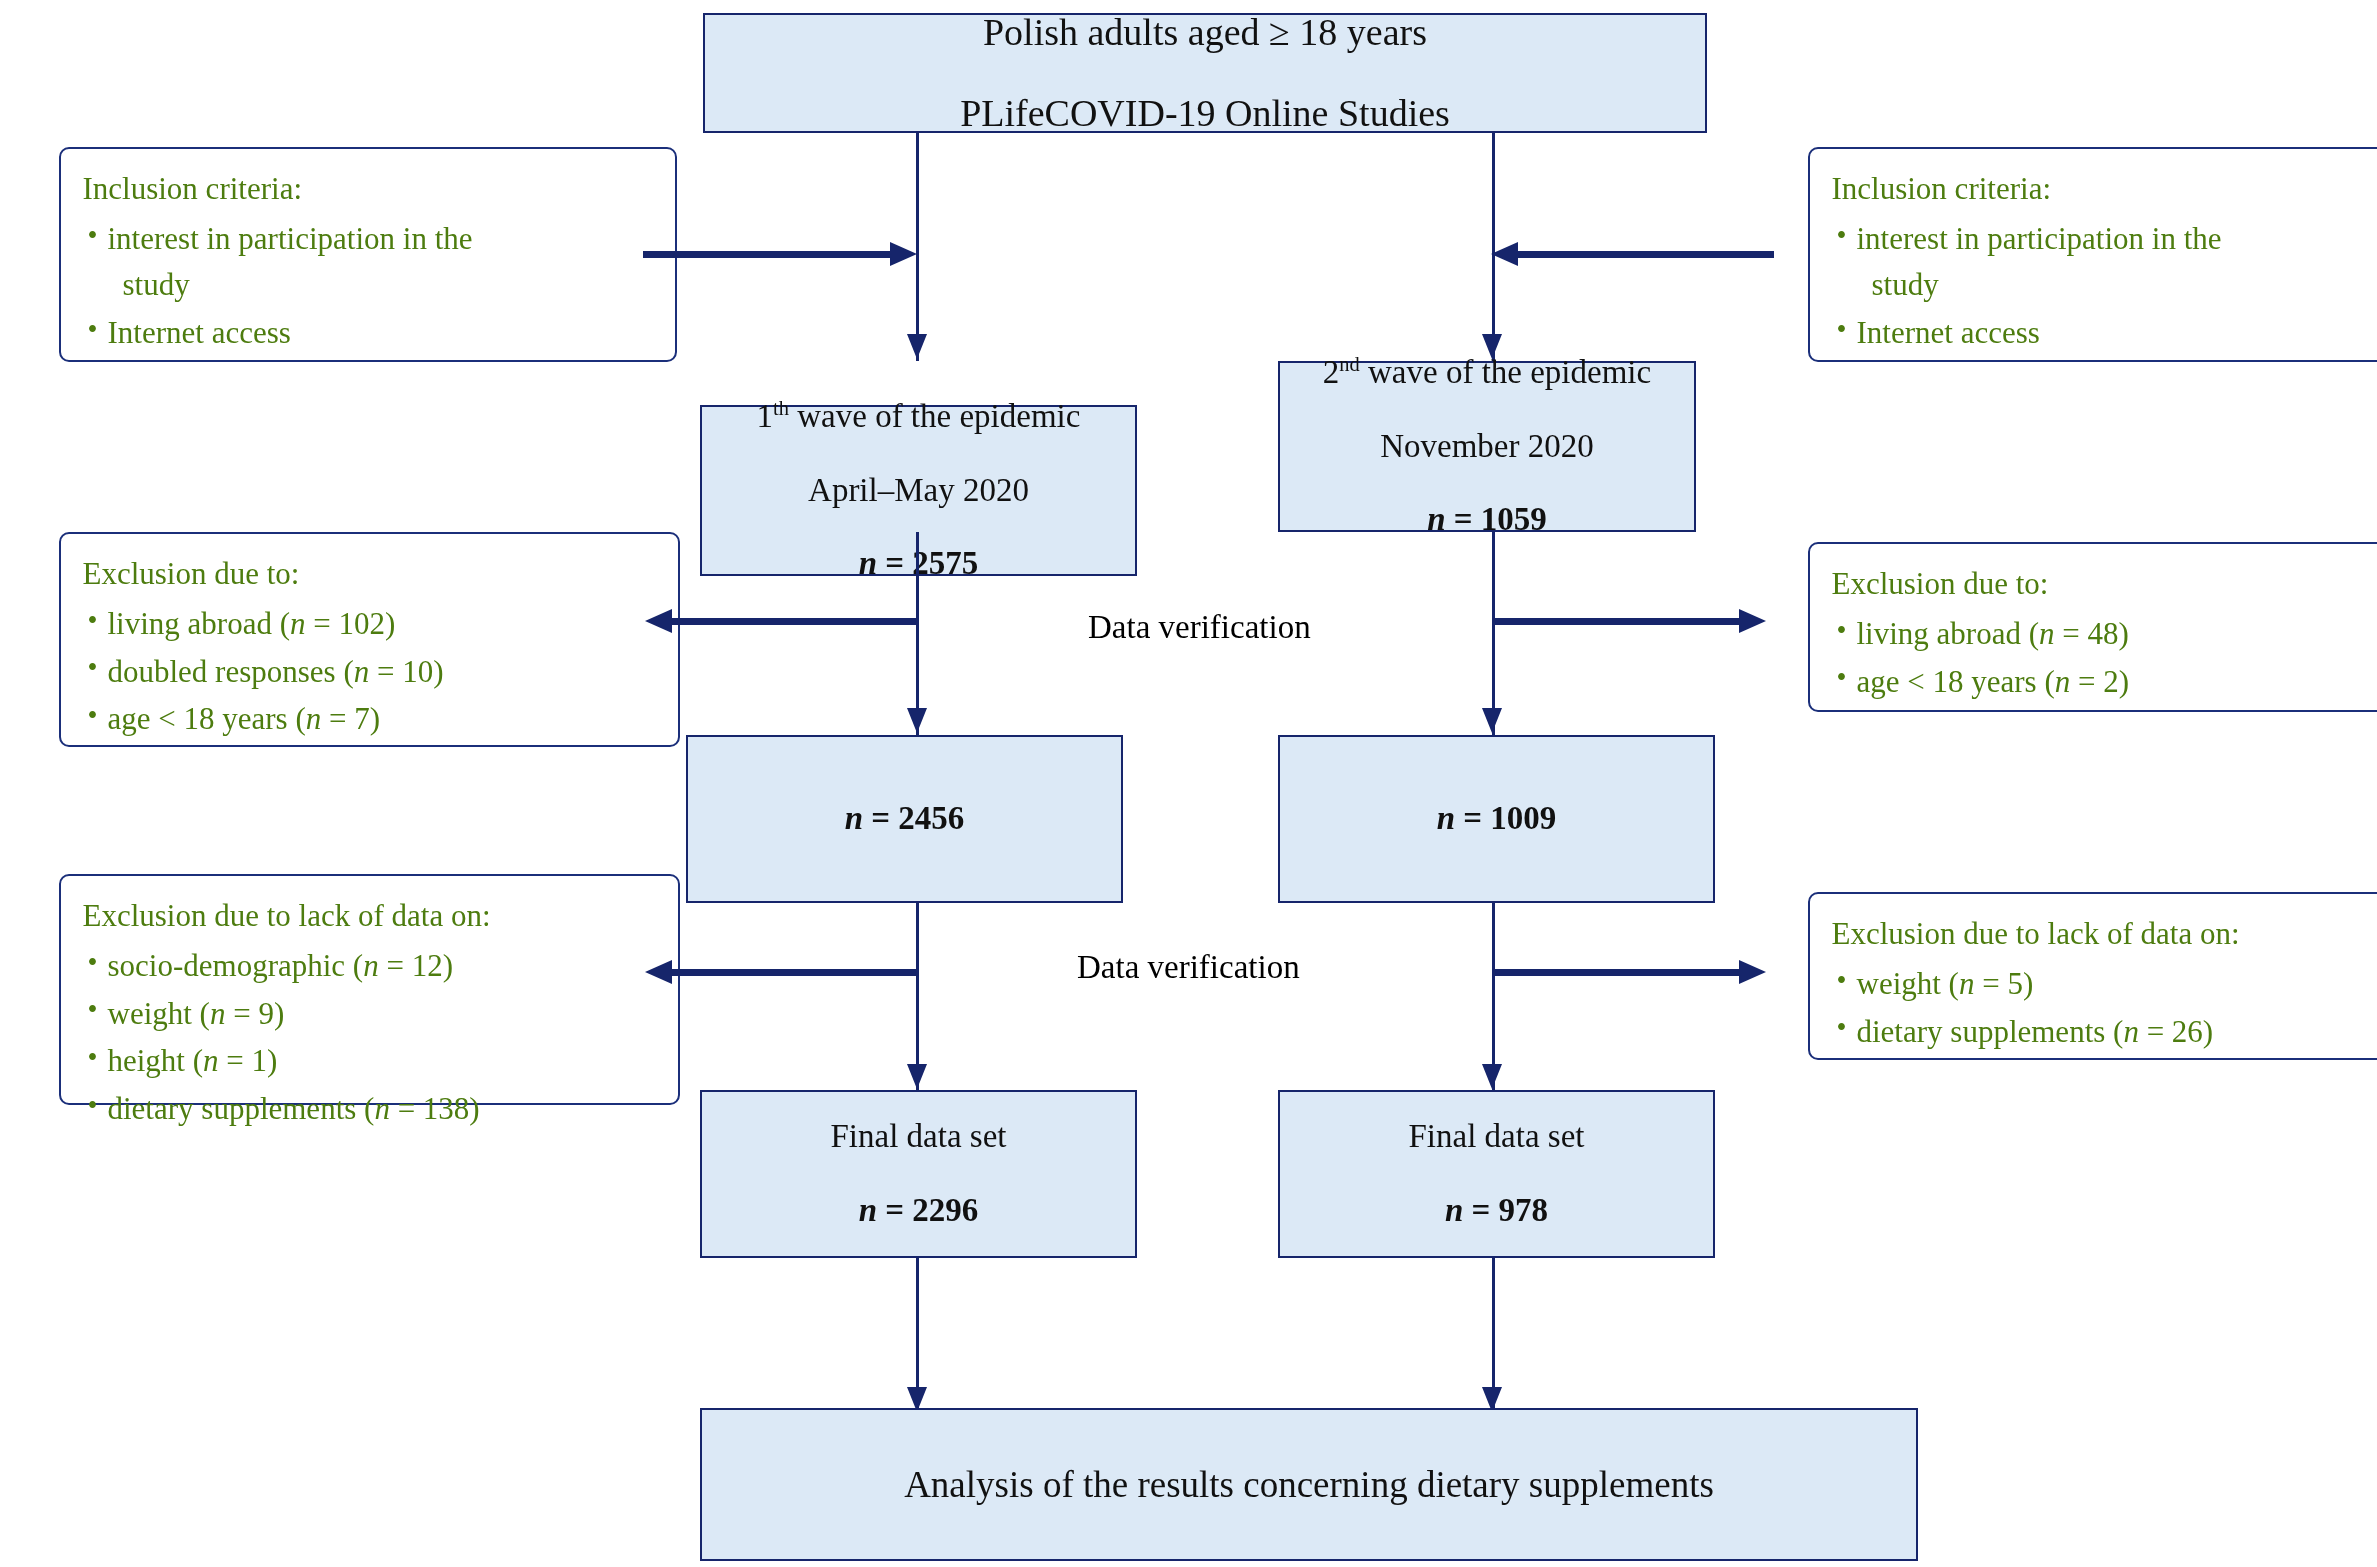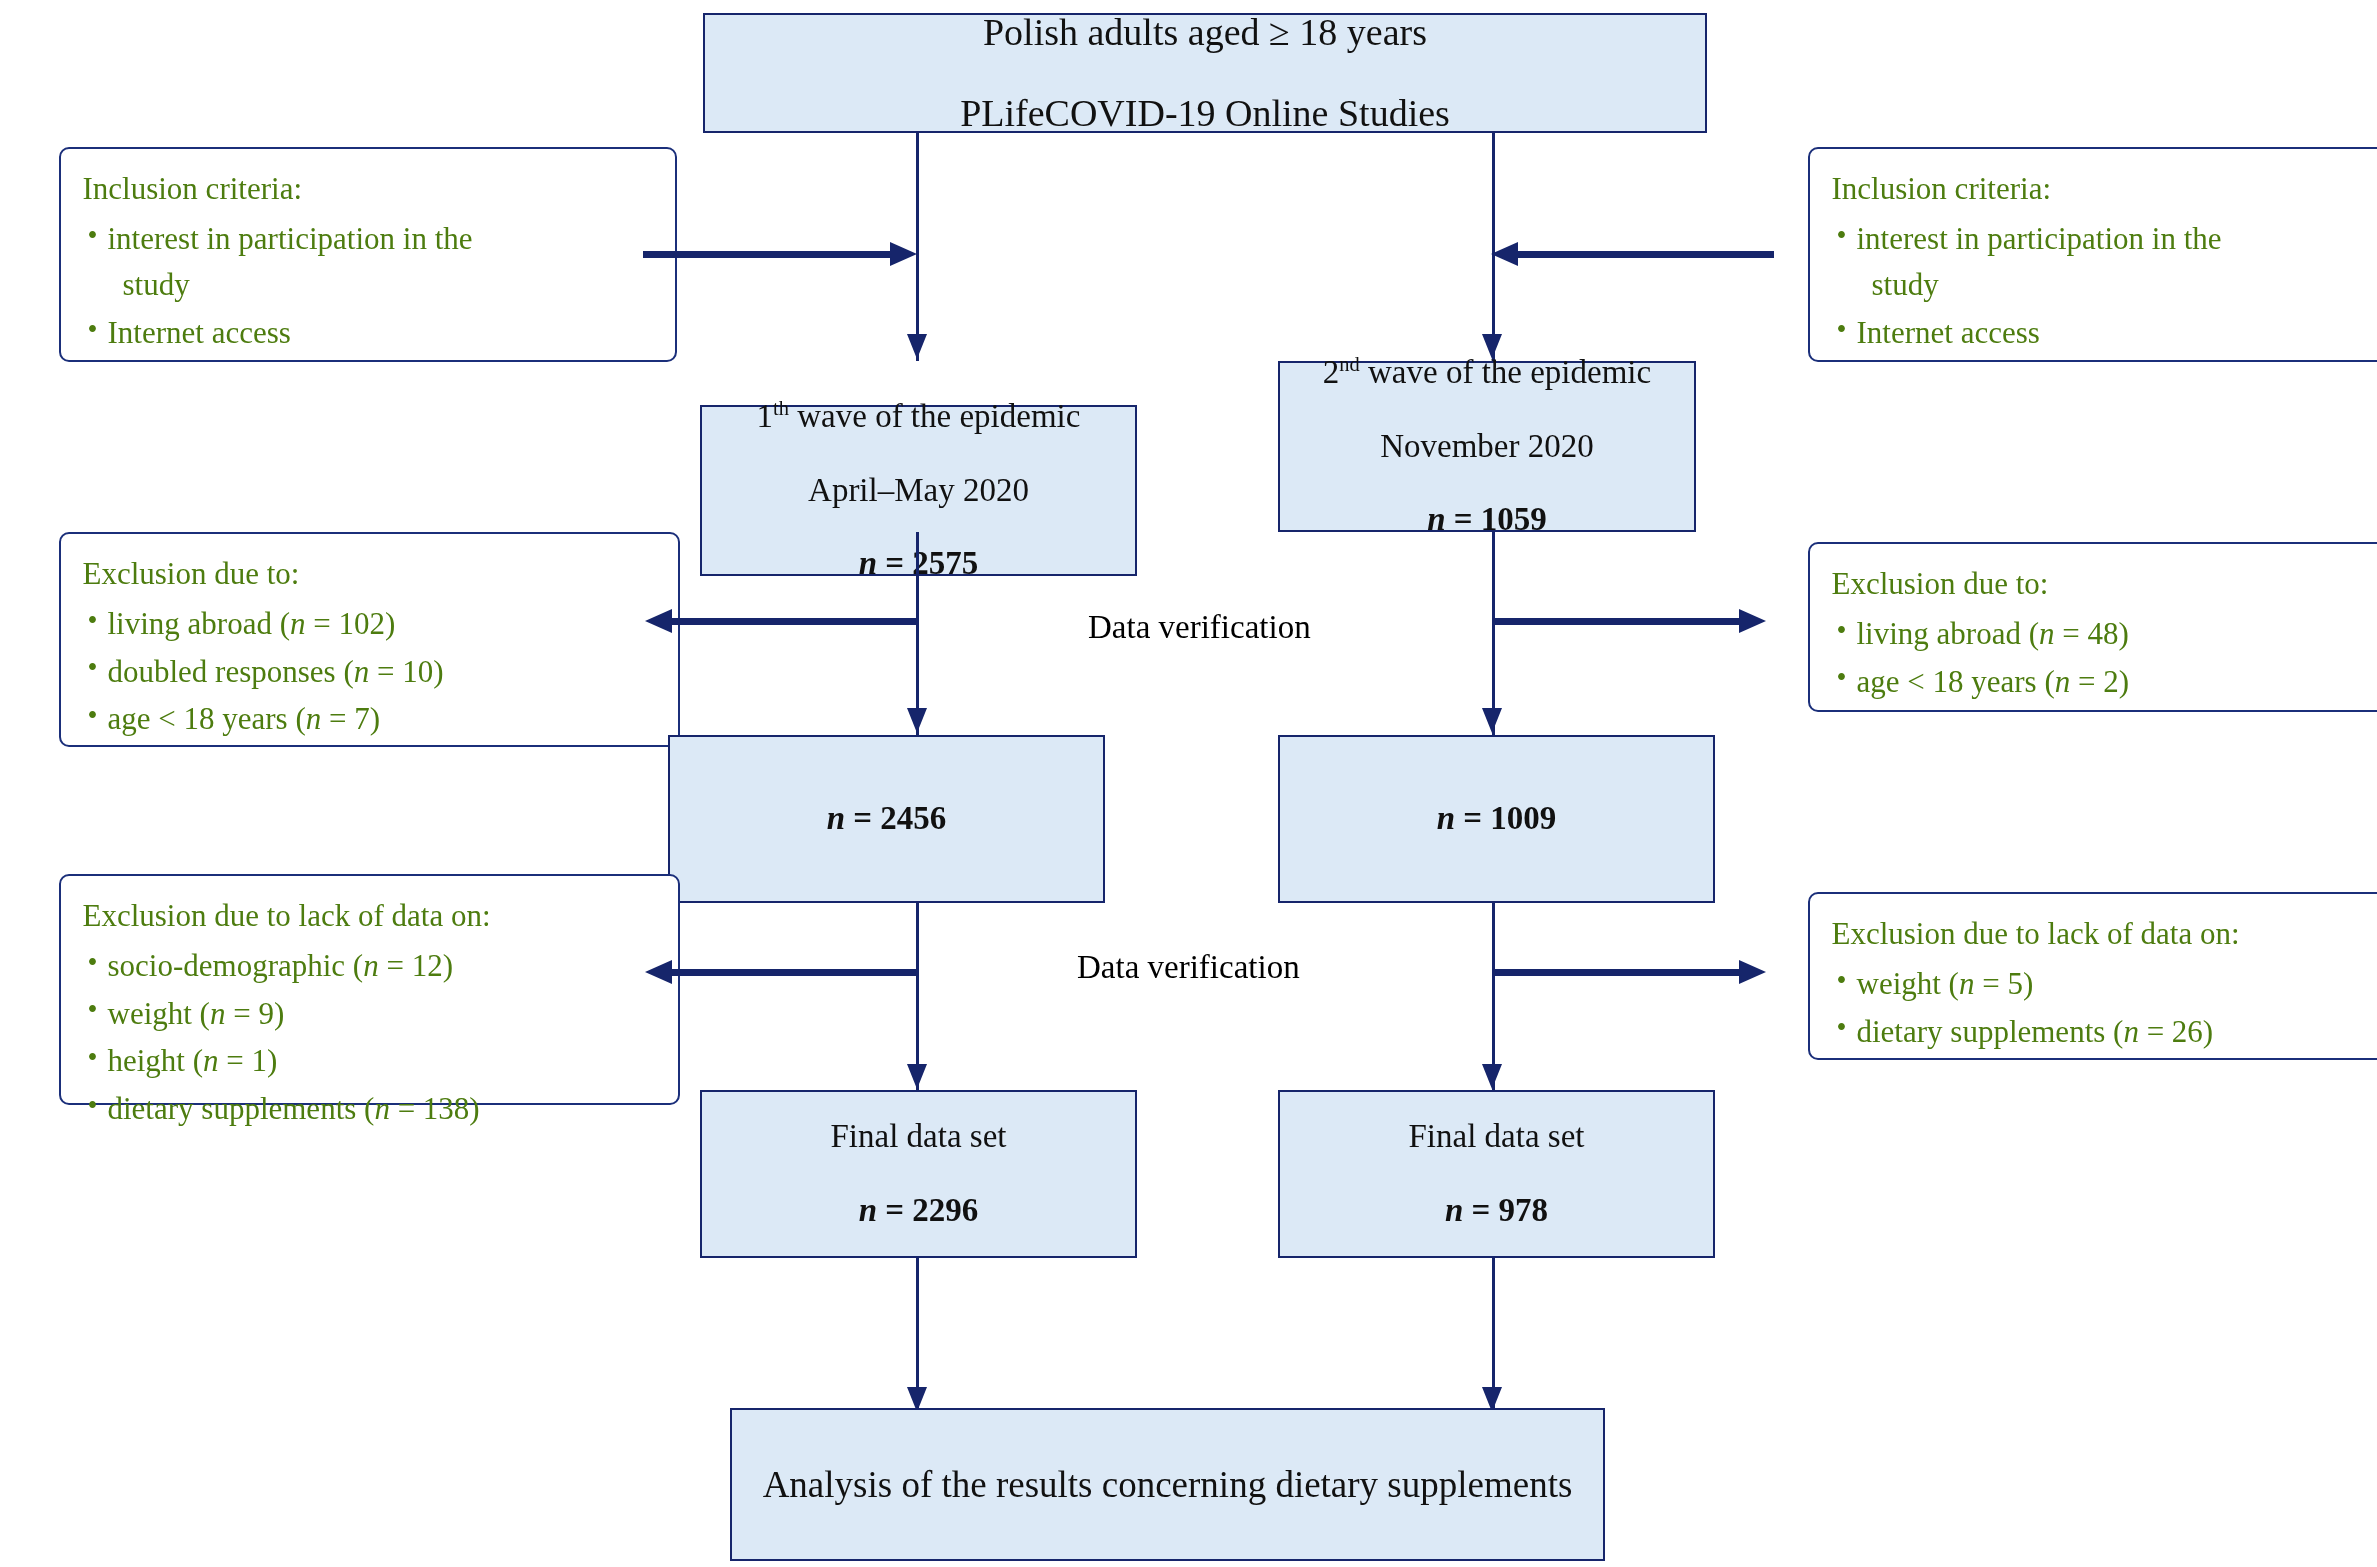--- a/index.html
+++ b/index.html
@@ -183,21 +183,21 @@
     <ul>
       <li><span>living abroad (<i>n</i> = 48)</span></li>
       <li><span>age &lt; 18 years (<i>n</i> = 2)</span></li>
     </ul>
   </div>
   <div class="hline thick" style="left:1492px; top:618px; width:253px;"></div>
   <div class="arrow right" style="left:1739px; top:609px;"></div>
 
   <div class="vlabel" style="left:1088px; top:609px; font-size:33px;">Data verification</div>
 
-  <div class="pbox" style="left:668px; top:735px; width:437px; height:168px; font-size:33px;align-items:center;">
+  <div class="pbox" style="left:686px; top:735px; width:437px; height:168px; font-size:33px;align-items:center;">
     <span class="ln"><span class="it bold">n</span><span class="bold"> = 2456</span></span>
   </div>
 
   <div class="pbox" style="left:1278px; top:735px; width:437px; height:168px; font-size:33px;">
     <span class="ln"><span class="it bold">n</span><span class="bold"> = 1009</span></span>
   </div>
 
   <div class="vline" style="left:916px; top:903px; height:187px;"></div>
   <div class="arrow down" style="left:907px; top:1064px;"></div>
 
@@ -237,18 +237,18 @@
     <span class="ln">Final data set</span>
     <span class="ln"><span class="it bold">n</span><span class="bold"> = 978</span></span>
   </div>
 
   <div class="vline" style="left:916px; top:1257px; height:155px;"></div>
   <div class="arrow down" style="left:907px; top:1387px;"></div>
 
   <div class="vline" style="left:1492px; top:1257px; height:155px;"></div>
   <div class="arrow down" style="left:1482px; top:1387px;"></div>
 
-  <div class="pbox" style="left:700px; top:1408px; width:875px; height:153px; font-size:37px;margin-left:30px;">
+  <div class="pbox" style="left:700px; top:1408px; width:1218px; height:153px; font-size:37px;">
     <span class="ln">Analysis of the results concerning dietary supplements</span>
   </div>
 
 </div>
 
 
 </body></html>

